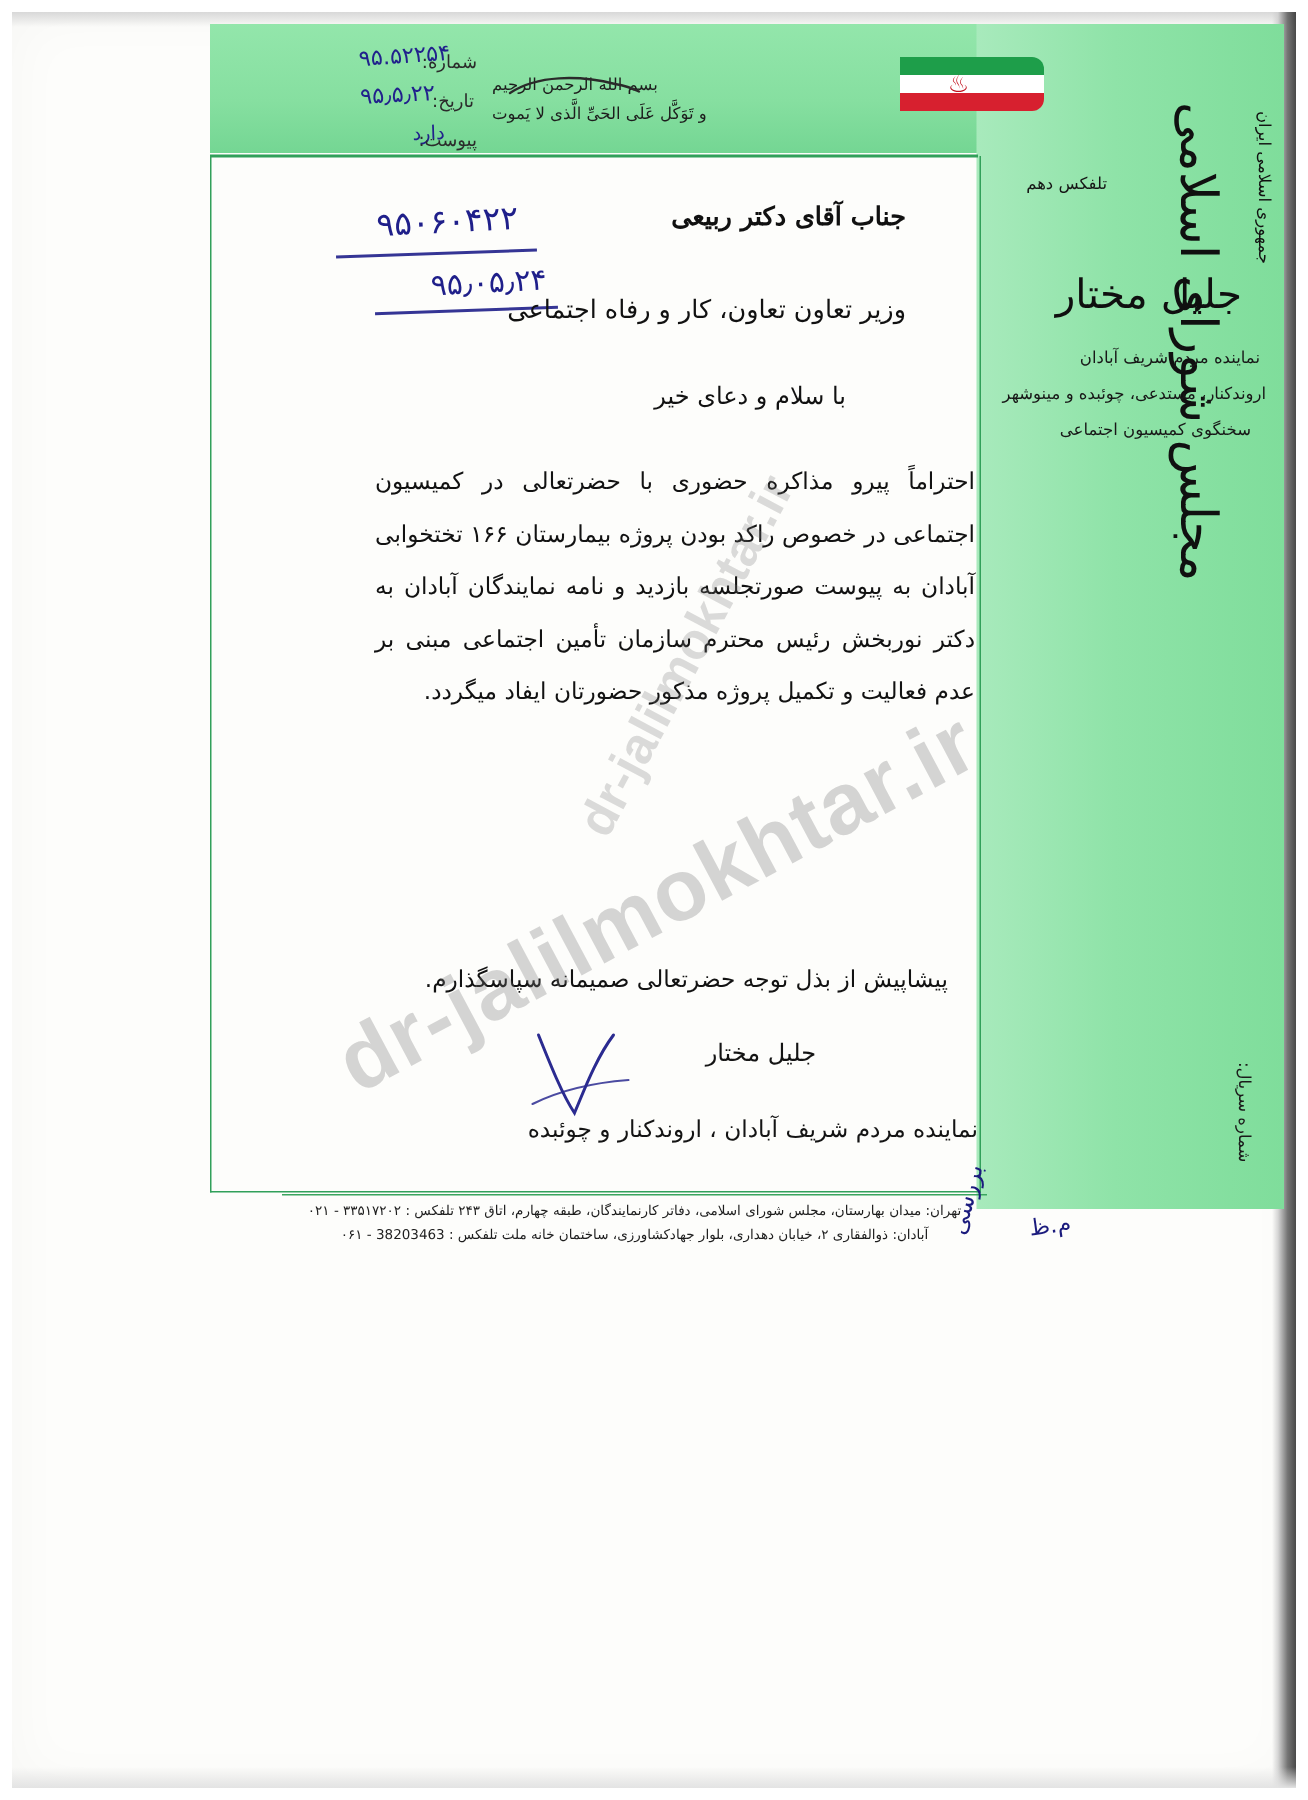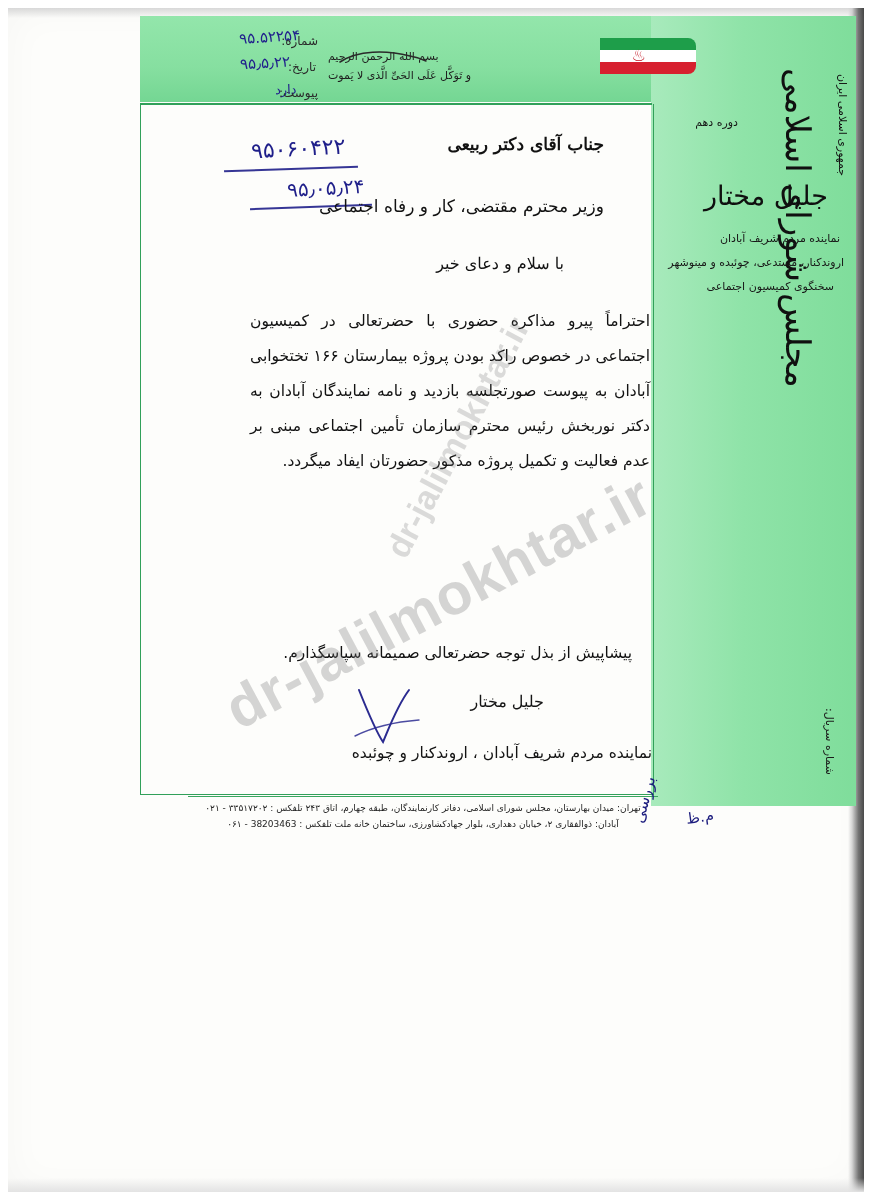--- a/index.html
+++ b/index.html
@@ -477,39 +477,39 @@
 
   <div id="flag-emblem">
     <div class="flag-stripe flag-green"></div>
     <div class="flag-stripe flag-white"></div>
     <div class="flag-stripe flag-red"></div>
     <div class="emblem-mark">♨</div>
   </div>
 
   <div id="masthead-republic">جمهوری اسلامی ایران</div>
   <div id="masthead-title">مجلس شورای اسلامی</div>
-  <div id="masthead-period">دوره دهم</div>
+  <div id="masthead-period">تلفکس دهم</div>
 
   <div id="mp-name">جلیل مختار</div>
   <div class="mp-sub" id="mp-sub-1">نماینده مردم شریف آبادان</div>
   <div class="mp-sub" id="mp-sub-2">اروندکنار، مستدعی، چوئبده و مینوشهر</div>
   <div class="mp-sub" id="mp-sub-3">سخنگوی کمیسیون اجتماعی</div>
 
   <div id="serial-label">شماره سریال:</div>
 
   <div id="body-frame-top"></div>
   <div id="body-frame"></div>
 
   <div class="hand-blue" id="stamp-num-1">۹۵٠۶٠۴٢٢</div>
   <div id="stamp-underline-1"></div>
   <div class="hand-blue" id="stamp-num-2">۹۵٫٠۵٫۲۴</div>
   <div id="stamp-underline-2"></div>
 
   <div class="letter-text" id="addressee">جناب آقای دکتر ربیعی</div>
-  <div class="letter-text" id="addressee-title">وزیر محترم مقتضی، کار و رفاه اجتماعی</div>
+  <div class="letter-text" id="addressee-title">وزیر تعاون تعاون، کار و رفاه اجتماعی</div>
   <div class="letter-text" id="salutation">با سلام و دعای خیر</div>
 
   <div id="body-paragraphs">
     <p class="p-1">احتراماً پیرو مذاکره حضوری با حضرتعالی در کمیسیون اجتماعی در خصوص راکد بودن پروژه بیمارستان ۱۶۶ تختخوابی آبادان به پیوست صورتجلسه بازدید و نامه نمایندگان آبادان به دکتر نوربخش رئیس محترم سازمان تأمین اجتماعی مبنی بر عدم فعالیت و تکمیل پروژه مذکور حضورتان ایفاد میگردد.</p>
   </div>
 
   <div class="letter-text" id="closing">پیشاپیش از بذل توجه حضرتعالی صمیمانه سپاسگذارم.</div>
 
   <div id="signature-name">جلیل مختار</div>
   <div id="signature-role">نماینده مردم شریف آبادان ، اروندکنار و چوئبده</div>

